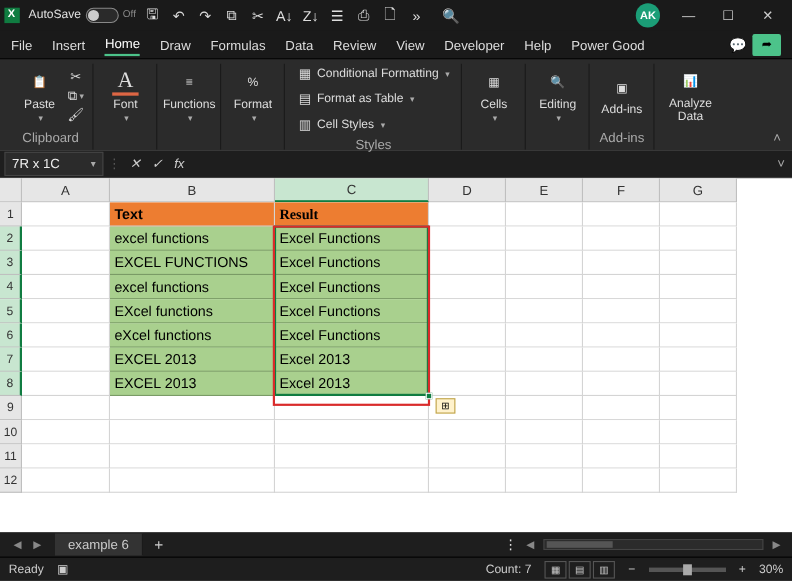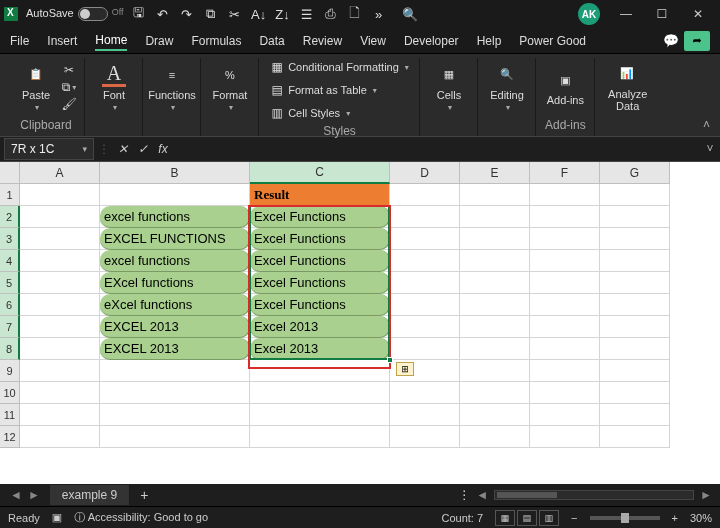--- a/index.html
+++ b/index.html
@@ -56,21 +56,21 @@
   .corner { position:absolute; left:0; top:0; width:20px; height:22px; background:#e6e6e6; border-right:1px solid #bfbfbf; border-bottom:1px solid #bfbfbf; }
   .colheads { position:absolute; left:20px; right:0; top:0; height:22px; display:flex; }
   .ch { background:#e6e6e6; border-right:1px solid #bfbfbf; border-bottom:1px solid #bfbfbf; display:flex; align-items:center; justify-content:center; font-size:12px; color:#333;}
   .ch.sel { background:#c8e6d0; border-bottom:2px solid #107c41;}
   .rowheads { position:absolute; left:0; top:22px; width:20px; bottom:0;}
   .rh { height:22px; background:#e6e6e6; border-right:1px solid #bfbfbf; border-bottom:1px solid #bfbfbf; display:flex; align-items:center; justify-content:center; font-size:11px; color:#333;}
   .rh.sel { background:#c8e6d0; border-right:2px solid #107c41;}
   .cells { position:absolute; left:20px; top:22px; right:0; bottom:0; color:#000;}
   .cell { position:absolute; border-right:1px solid #d4d4d4; border-bottom:1px solid #d4d4d4; padding:2px 4px; font-size:13px; display:flex; align-items:center; background:#fff;}
   .hdr { background:#ed7d31 !important; font-weight:bold; }
-  .greencell { background:#a9d08e !important; border-right:1px solid #7a9b66; border-bottom:1px solid #7a9b66;border-radius:10px;}
+  .greencell { background:#a9d08e !important; border-right:1px solid #7a9b66; border-bottom:1px solid #7a9b66;}
   .sel-border { position:absolute; border:2px solid #107c41; pointer-events:none; }
   .red-border { position:absolute; border:2px solid #d92b2b; pointer-events:none; }
   .fill-handle { position:absolute; width:6px; height:6px; background:#107c41; border:1px solid #fff; }
   .quick-analysis { position:absolute; width:18px; height:14px; border:1px solid #bfa34a; background:#fff2cc; display:flex; align-items:center; justify-content:center; font-size:9px;}
 
   
   .sheettabs { position:absolute; left:0; right:0; bottom:22px; height:22px; background:#1e1e1e; display:flex; align-items:center; font-size:12px;}
   .navsheet { display:flex; gap:6px; padding:0 10px; color:#888;}
   .sheet-tab { padding:3px 12px; background:#333; color:#ccc; border-right:1px solid #1a1a1a;}
   .sheet-tab.active { background:#fff; color:#107c41; font-weight:600;}
@@ -364,20 +364,21 @@
       <div class="cell " style="left: 440px; top: 220px; width: 70px; height: 22px;"></div>
       <div class="cell " style="left: 510px; top: 220px; width: 70px; height: 22px;"></div>
       <div class="cell " style="left: 580px; top: 220px; width: 70px; height: 22px;"></div>
       <div class="cell " style="left: 0px; top: 242px; width: 80px; height: 22px;"></div>
       <div class="cell " style="left: 80px; top: 242px; width: 150px; height: 22px;"></div>
       <div class="cell " style="left: 230px; top: 242px; width: 140px; height: 22px;"></div>
       <div class="cell " style="left: 370px; top: 242px; width: 70px; height: 22px;"></div>
       <div class="cell " style="left: 440px; top: 242px; width: 70px; height: 22px;"></div>
       <div class="cell " style="left: 510px; top: 242px; width: 70px; height: 22px;"></div>
       <div class="cell " style="left: 580px; top: 242px; width: 70px; height: 22px;"></div>
+      <div class="cell hdr" style="left: 80px; top: 0px; width: 150px; height: 22px;">Text</div>
       <div class="cell hdr" style="left: 230px; top: 0px; width: 140px; height: 22px; font-family: Liberation Serif, serif;">Result</div>
       <div class="cell greencell" style="left: 80px; top: 22px; width: 150px; height: 22px;">excel functions</div>
       <div class="cell greencell" style="left: 230px; top: 22px; width: 140px; height: 22px;">Excel Functions</div>
       <div class="cell greencell" style="left: 80px; top: 44px; width: 150px; height: 22px;">EXCEL FUNCTIONS</div>
       <div class="cell greencell" style="left: 230px; top: 44px; width: 140px; height: 22px;">Excel Functions</div>
       <div class="cell greencell" style="left: 80px; top: 66px; width: 150px; height: 22px;">excel functions</div>
       <div class="cell greencell" style="left: 230px; top: 66px; width: 140px; height: 22px;">Excel Functions</div>
       <div class="cell greencell" style="left: 80px; top: 88px; width: 150px; height: 22px;">EXcel functions</div>
       <div class="cell greencell" style="left: 230px; top: 88px; width: 140px; height: 22px;">Excel Functions</div>
       <div class="cell greencell" style="left: 80px; top: 110px; width: 150px; height: 22px;">eXcel functions</div>
@@ -392,38 +393,34 @@
       <div class="quick-analysis" style="left: 376px; top: 178px;">⊞</div>
     </div>
 </div>
 
 <div class="sheettabs">
   <div class="navsheet">
     <span>◄</span>
     <span>►</span>
   </div>
   <div id="sheets" style="display:flex;">
-      <div class="sheet-tab">example 9</div>
+      <div class="sheet-tab">example 6</div>
     </div>
   <span class="add-sheet">+</span>
   <div class="hsplit">
     <span>⋮</span>
     <span style="color:#888;">◄</span>
     <div class="hscroll"></div>
     <span style="color:#888;">►</span>
   </div>
 </div>
 
 <div class="status">
   <span>Ready</span>
   <span>▣</span>
-  <span>
-    <span>ⓘ</span>
-    <span>Accessibility: Good to go</span>
-  </span>
   <span class="grow"></span>
   <span>Count: 7</span>
   <div class="viewbtns">
     <span class="vbtn">▦</span>
     <span class="vbtn">▤</span>
     <span class="vbtn">▥</span>
   </div>
   <span>−</span>
   <div class="zoom-slider"></div>
   <span>+</span>

